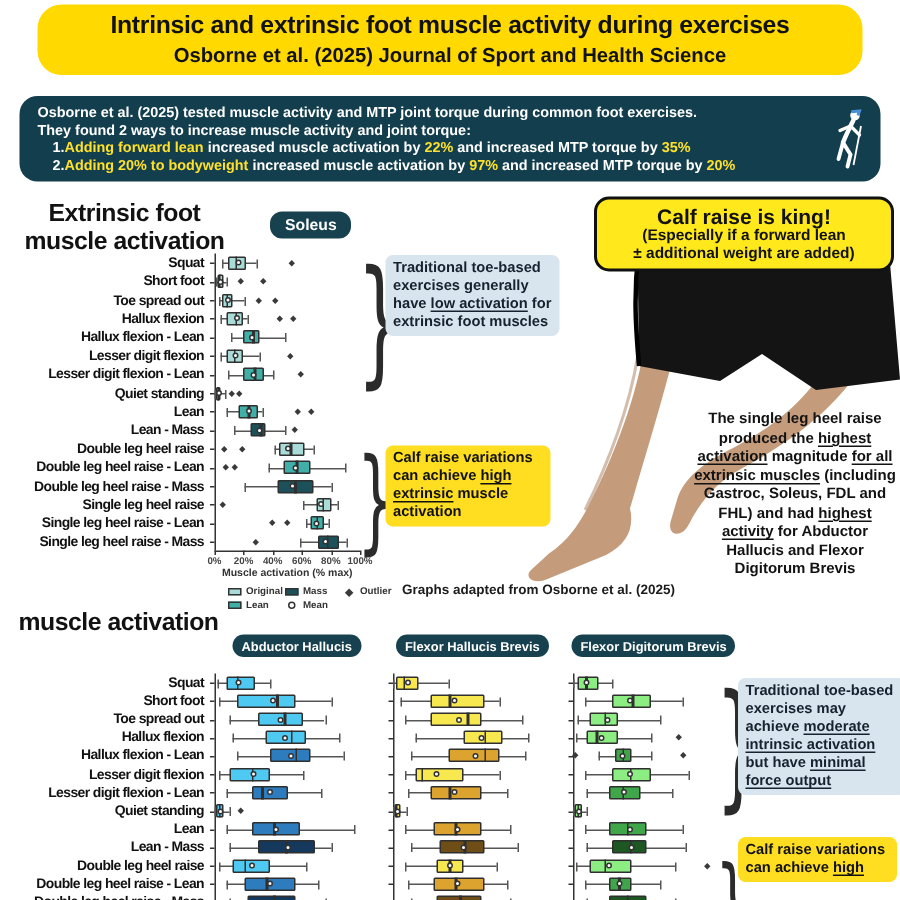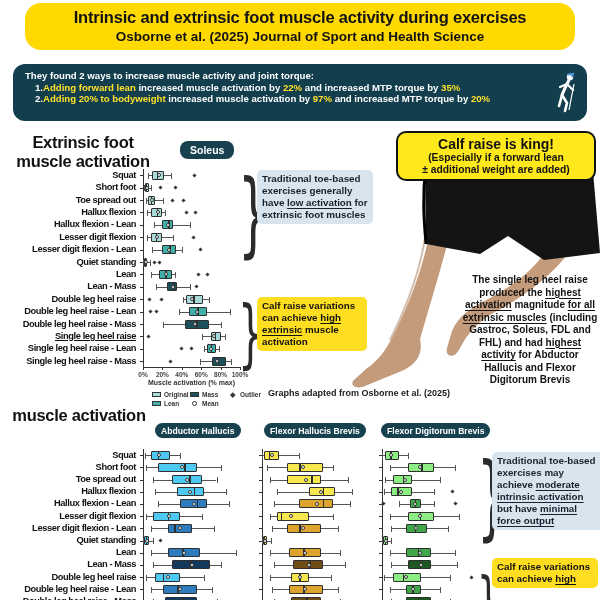--- a/index.html
+++ b/index.html
@@ -46,20 +46,21 @@
 </style>
 </head>
 <body>
 
 <div class="abs banner">
   <div class="t1">Intrinsic and extrinsic foot muscle activity during exercises</div>
   <div class="t2">Osborne et al. (2025) Journal of Sport and Health Science</div>
 </div>
 
 <div class="abs info">
+  <div class="ln"><span>Osborne et al. (2025) tested muscle activity and MTP joint torque during common foot exercises.</span></div>
   <div class="ln"><span>They found 2 ways to increase muscle activity and joint torque:</span></div>
   <div class="ln ind"><span>1.</span><span style="color: rgb(255, 225, 43);">Adding forward lean</span><span> increased muscle activation by </span><span style="color: rgb(255, 225, 43);">22%</span><span> and increased MTP torque by </span><span style="color: rgb(255, 225, 43);">35%</span></div>
   <div class="ln ind"><span>2.</span><span style="color: rgb(255, 225, 43);">Adding 20% to bodyweight</span><span> increased muscle activation by </span><span style="color: rgb(255, 225, 43);">97%</span><span> and increased MTP torque by </span><span style="color: rgb(255, 225, 43);">20%</span></div>
   <div class="abs skier">
     <svg width="26" height="44" viewBox="0 0 26 44">
       <circle cx="17" cy="7" r="3.2" fill="#fff"></circle>
       <path d="M14.5 4.5 L20 4 L19 7" fill="none" stroke="#4a90d9" stroke-width="2"></path>
       <path d="M16 10 C13 16 11 20 9 25" stroke="#fff" stroke-width="3" fill="none" stroke-linecap="round"></path>
       <path d="M14 14 L20 20 M14 14 L7 17" stroke="#fff" stroke-width="2.2" fill="none" stroke-linecap="round"></path>
       <path d="M9 25 L6 36 M9 25 L14 33 L12 41" stroke="#fff" stroke-width="2.6" fill="none" stroke-linecap="round"></path>
@@ -191,21 +192,21 @@
     <div style="position: absolute; left: 149.26px; top: 141.1px; width: 3px; height: 3px; background: rgb(58, 58, 58); transform: rotate(45deg);"></div>
     <div style="position: absolute; left: 155.08px; top: 141.1px; width: 3px; height: 3px; background: rgb(58, 58, 58); transform: rotate(45deg);"></div>
     <div style="position: absolute; left: 0px; top: 149.5px; width: 136px; text-align: right; font-size: 9.3px; font-weight: 700; letter-spacing: -0.4px; white-space: nowrap; color: rgb(17, 17, 17);">Double leg heel raise - Mass</div>
     <div style="position: absolute; left: 140px; top: 155px; width: 3px; height: 1px; background: rgb(51, 51, 51);"></div>
     <div style="position: absolute; left: 163.37px; top: 155px; width: 57.23px; height: 1px; background: rgb(85, 85, 85);"></div>
     <div style="position: absolute; left: 163.37px; top: 152.5px; width: 1px; height: 6px; background: rgb(85, 85, 85);"></div>
     <div style="position: absolute; left: 220.6px; top: 152.5px; width: 1px; height: 6px; background: rgb(85, 85, 85);"></div>
     <div style="position: absolute; left: 184.71px; top: 150.5px; width: 24.25px; height: 9px; background: rgb(28, 80, 90); border: 1px solid rgb(47, 47, 47); box-sizing: border-box; border-radius: 1px;"></div>
     <div style="position: absolute; left: 196.35px; top: 150.5px; width: 1.5px; height: 9px; background: rgb(47, 47, 47);"></div>
     <div style="position: absolute; left: 193.38px; top: 153px; width: 4px; height: 4px; border-radius: 50%; background: rgb(255, 255, 255); border: 1px solid rgb(51, 51, 51); box-sizing: border-box;"></div>
-    <div style="position: absolute; left: 0px; top: 161.9px; width: 136px; text-align: right; font-size: 9.3px; font-weight: 700; letter-spacing: -0.4px; white-space: nowrap; color: rgb(17, 17, 17); text-decoration: underline;">Single leg heel raise</div>
+    <div style="position: absolute; left: 0px; top: 161.9px; width: 136px; text-align: right; font-size: 9.3px; font-weight: 700; letter-spacing: -0.4px; white-space: nowrap; color: rgb(17, 17, 17);">Single leg heel raise</div>
     <div style="position: absolute; left: 140px; top: 167.4px; width: 3px; height: 1px; background: rgb(51, 51, 51);"></div>
     <div style="position: absolute; left: 202.17px; top: 167.4px; width: 23.28px; height: 1px; background: rgb(85, 85, 85);"></div>
     <div style="position: absolute; left: 202.17px; top: 164.9px; width: 1px; height: 6px; background: rgb(85, 85, 85);"></div>
     <div style="position: absolute; left: 225.45px; top: 164.9px; width: 1px; height: 6px; background: rgb(85, 85, 85);"></div>
     <div style="position: absolute; left: 210.9px; top: 162.9px; width: 9.7px; height: 9px; background: rgb(169, 220, 216); border: 1px solid rgb(47, 47, 47); box-sizing: border-box; border-radius: 1px;"></div>
     <div style="position: absolute; left: 214.78px; top: 162.9px; width: 1.5px; height: 9px; background: rgb(47, 47, 47);"></div>
     <div style="position: absolute; left: 211.81px; top: 165.4px; width: 4px; height: 4px; border-radius: 50%; background: rgb(255, 255, 255); border: 1px solid rgb(51, 51, 51); box-sizing: border-box;"></div>
     <div style="position: absolute; left: 147.32px; top: 165.9px; width: 3px; height: 3px; background: rgb(58, 58, 58); transform: rotate(45deg);"></div>
     <div style="position: absolute; left: 0px; top: 174.3px; width: 136px; text-align: right; font-size: 9.3px; font-weight: 700; letter-spacing: -0.4px; white-space: nowrap; color: rgb(17, 17, 17);">Single leg heel raise - Lean</div>
     <div style="position: absolute; left: 140px; top: 179.8px; width: 3px; height: 1px; background: rgb(51, 51, 51);"></div>

